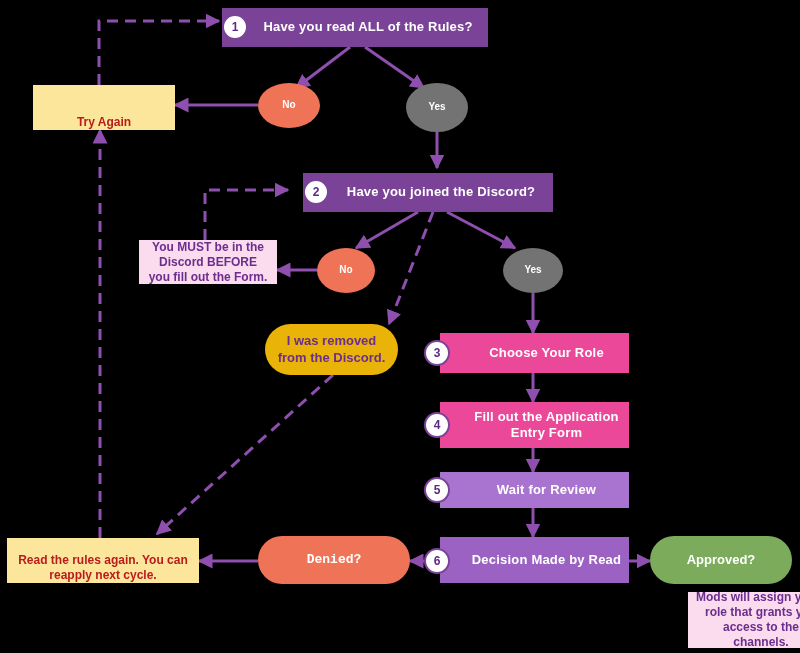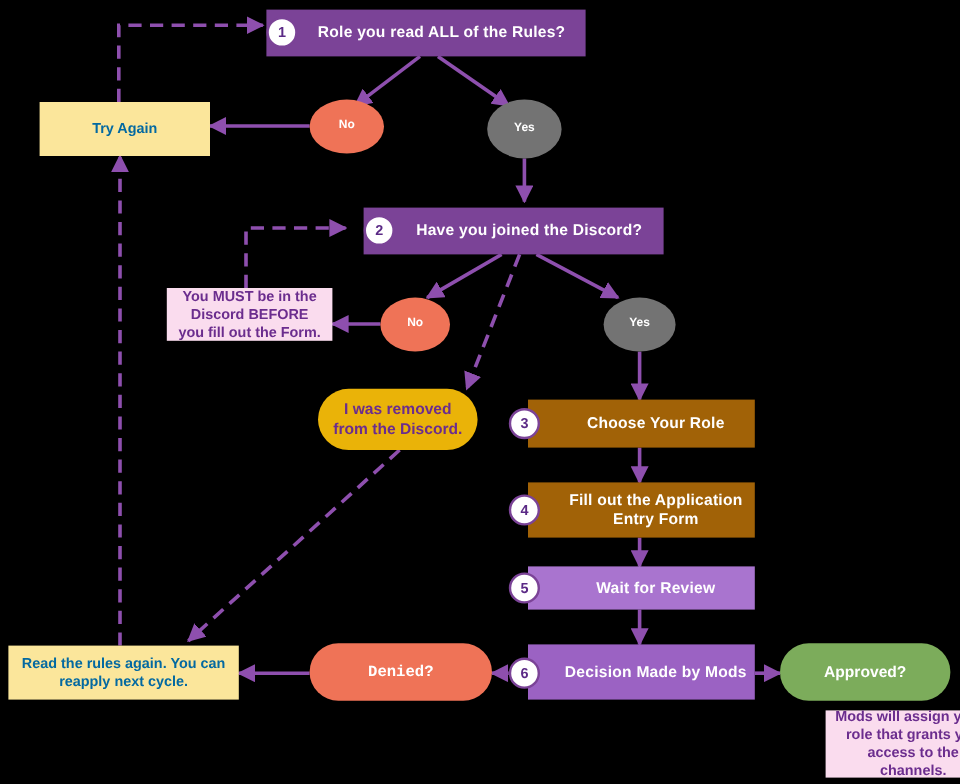--- a/index.html
+++ b/index.html
@@ -33,21 +33,21 @@
     font-weight: bold;
     line-height: 1.25;
   }
   
   .step {
     color: #ffffff;
     font-size: 13px;
     letter-spacing: 0.2px;
   }
   .step.dark  { background: #7b4397; }
-  .step.mid   { background: #a16207; align-items: center; }
+  .step.mid   { background: #ec4899; align-items: center; }
   .step.light { background: #a974cf; }
   .step.light2{ background: #9b62c3; }
 
   
   .badge {
     position: absolute;
     width: 26px;
     height: 26px;
     border-radius: 50%;
     background: #ffffff;
@@ -77,21 +77,21 @@
     font-size: 13px;
   }
   .pill.denied   { background: #ef7357; color: #ffffff; font-family: Liberation Mono, monospace; }
   .pill.approved { background: #7cac5b; color: #ffffff; }
   .pill.yellow   { background: #eab308; color: #6b2d8e; }
 
   
   .note {
     font-size: 12px;
   }
-  .note.yellow { background: #fbe69b; color: #0369a1; }
+  .note.yellow { background: #fbe69b; color: #b91c1c; align-items: flex-end; }
   .note.pink   { background: #fadcee; color: #6b2d8e; }
 </style>
 </head>
 <body>
 
 <div id="canvas">
 
   <svg class="connectors" viewBox="0 0 800 653" xmlns="http://www.w3.org/2000/svg">
     <defs>
       <marker id="arrow" viewBox="0 0 10 10" refX="9" refY="5" markerWidth="5" markerHeight="5" orient="auto-start-reverse">
@@ -132,21 +132,21 @@
     <path d="M 533 508 L 533 537" stroke="#8e4fae" stroke-width="3" fill="none" marker-end="url(#arrow)"></path>
 
     <path d="M 424 561 L 410 561" stroke="#8e4fae" stroke-width="3" fill="none" marker-end="url(#arrow)"></path>
 
     <path d="M 629 561 L 650 561" stroke="#8e4fae" stroke-width="3" fill="none" marker-end="url(#arrow)"></path>
 
     <path d="M 258 561 L 199 561" stroke="#8e4fae" stroke-width="3" fill="none" marker-end="url(#arrow)"></path>
   </svg>
 
   <div class="node step dark" style="left:222px; top:8px; width:266px; height:39px; padding-left:26px;">
-    <span>Role you read ALL of the Rules?</span>
+    <span>Have you read ALL of the Rules?</span>
   </div>
   <div class="badge" style="left:222px; top:14px;">
     <span>1</span>
   </div>
 
   <div class="node note yellow" style="left:33px; top:85px; width:142px; height:45px;">
     <span>Try Again</span>
   </div>
 
   <div class="node ellipse no" style="left:258px; top:83px; width:62px; height:45px;">
@@ -195,21 +195,21 @@
   </div>
 
   <div class="node step light" style="left:440px; top:472px; width:189px; height:36px; padding-left:24px;text-align:center;">
     <span>Wait for Review</span>
   </div>
   <div class="badge" style="left:424px; top:477px;">
     <span>5</span>
   </div>
 
   <div class="node step light2" style="left:440px; top:537px; width:189px; height:46px; padding-left:24px;">
-    <span>Decision Made by Mods</span>
+    <span>Decision Made by Read</span>
   </div>
   <div class="badge" style="left:424px; top:548px;">
     <span>6</span>
   </div>
 
   <div class="node pill denied" style="left:258px; top:536px; width:152px; height:48px;">
     <span>Denied?</span>
   </div>
 
   <div class="node pill approved" style="left:650px; top:536px; width:142px; height:48px;">

